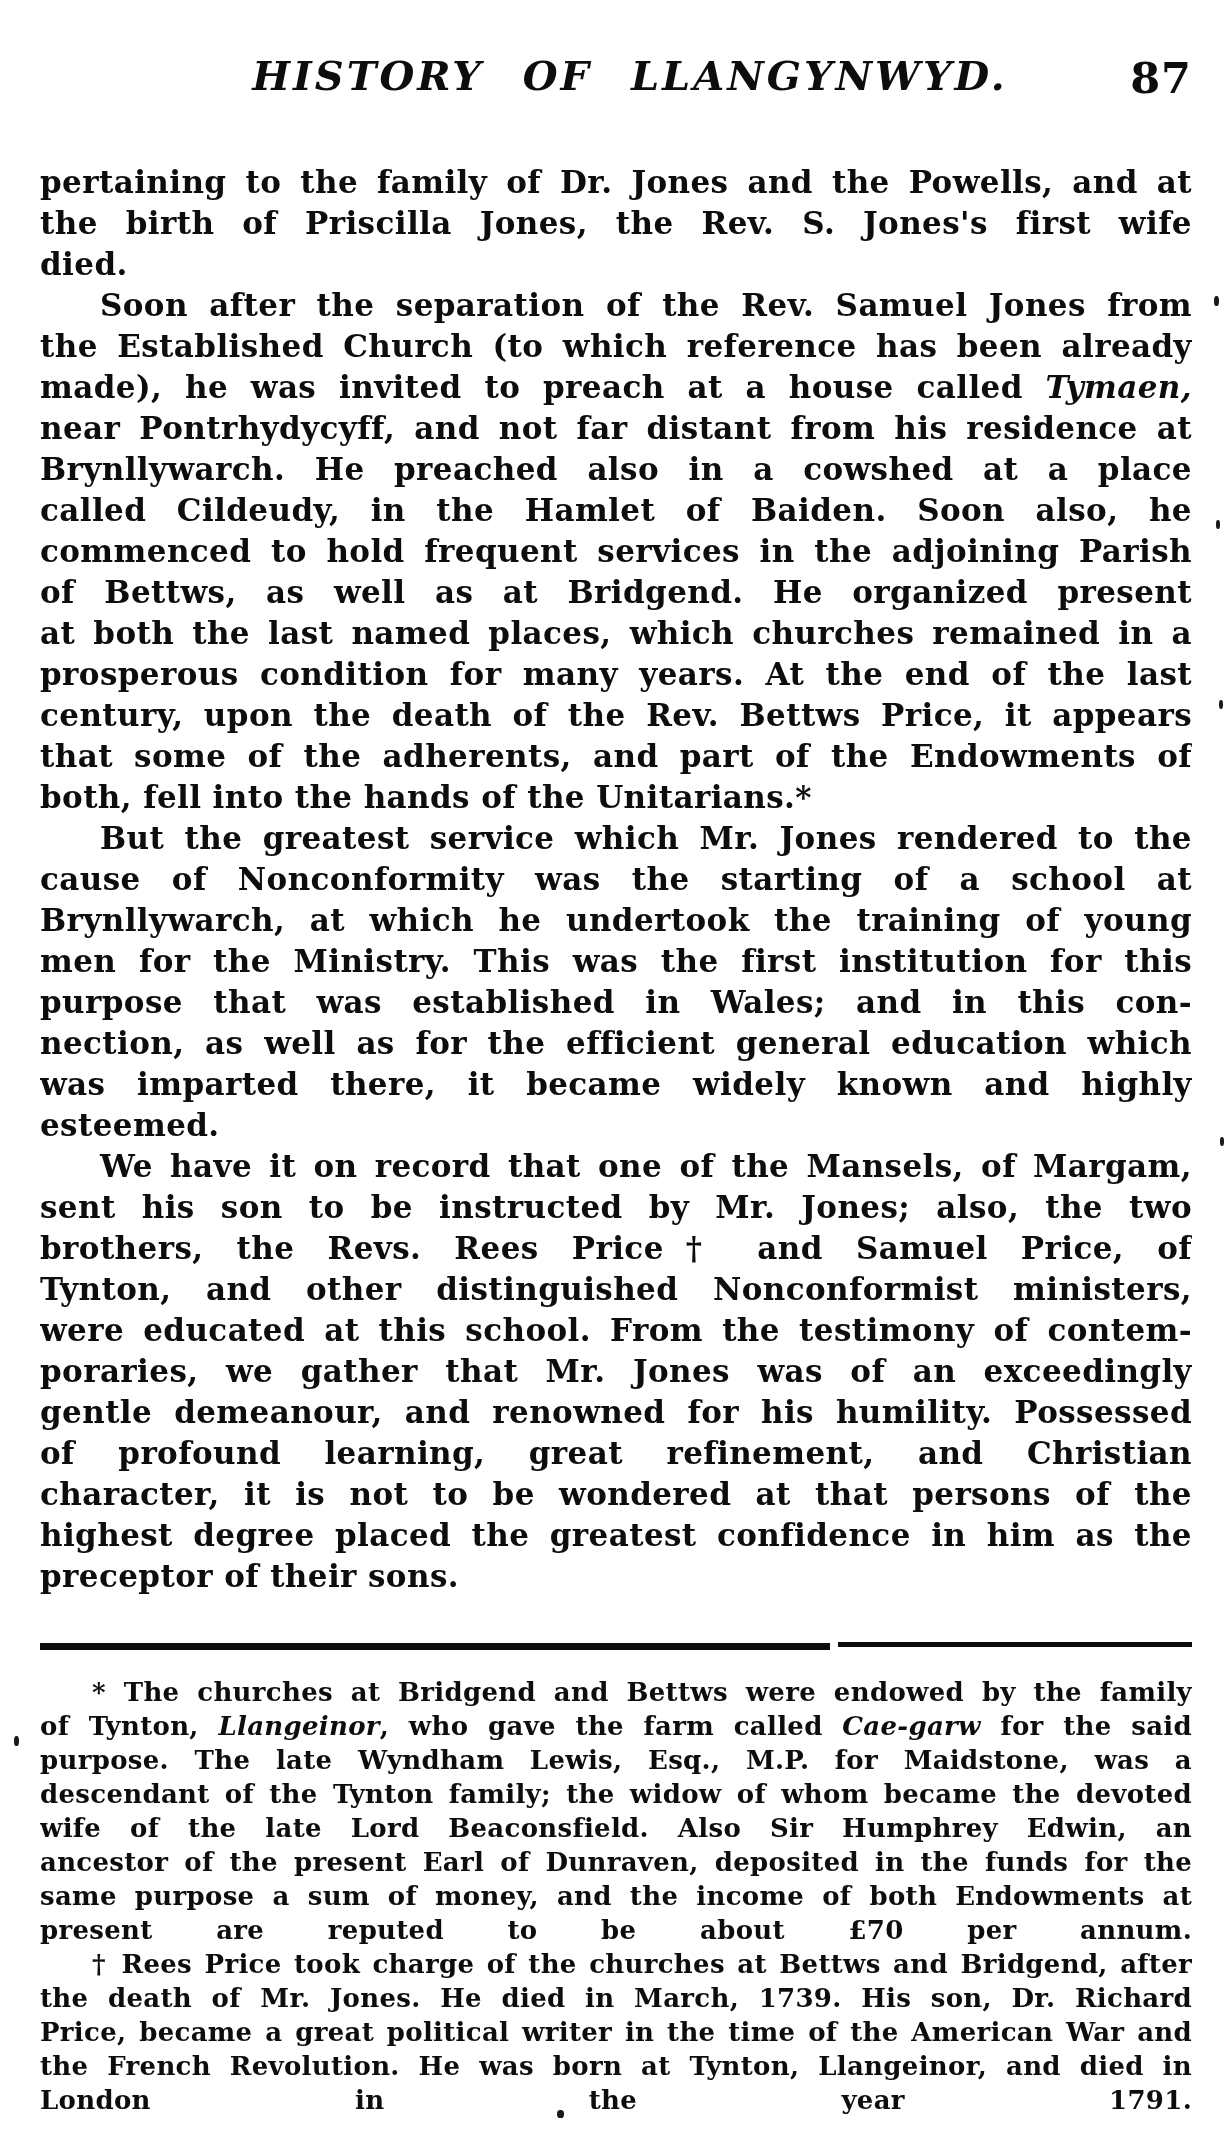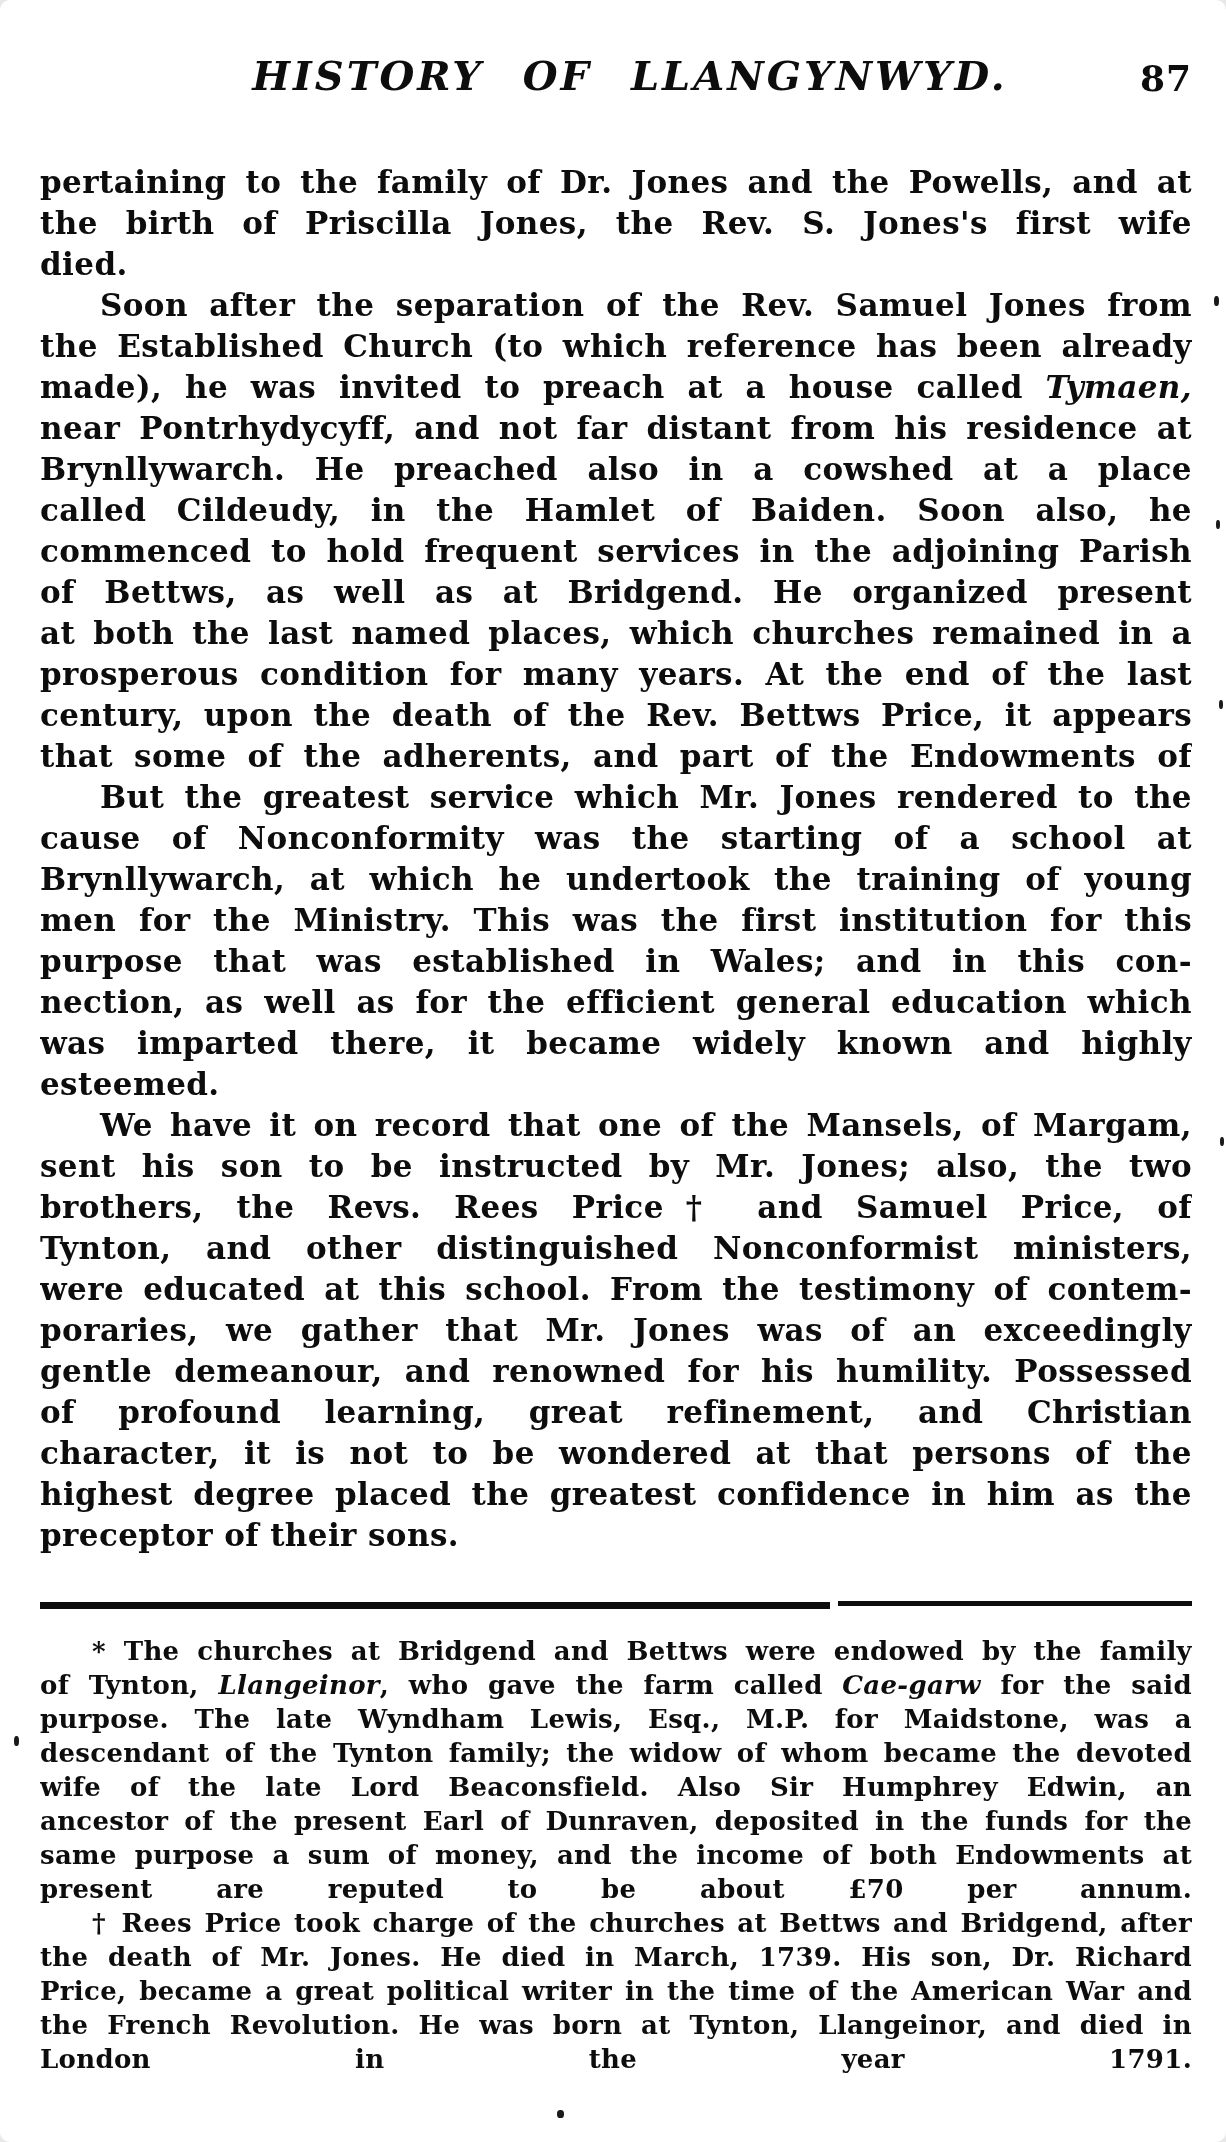--- a/index.html
+++ b/index.html
@@ -5,40 +5,39 @@
   html,body{margin:0;padding:0;background:#e8e8e8;}
   .page{
     position:relative;
     width:1226px;height:2142px;
     background:#ffffff;
     color:#0d0d0d;
     font-family:"DejaVu Serif","Liberation Serif",serif;
     overflow:hidden;
     box-sizing:border-box;
     padding:52px 34px 0 40px;
-    border-radius:10px;
   }
   .header{
     position:relative;
     height:48px;
     font-style:italic;
     font-weight:bold;
     font-size:40px;
     line-height:48px;
     text-align:center;
     letter-spacing:3px;
     word-spacing:22px;
     white-space:nowrap;
   }
   .running-title{display:inline-block;transform:translateX(14px);}
   .page-number{
     position:absolute;right:0;top:2px;
     font-style:normal;
     font-weight:bold;
-    font-size:36px;
+    font-size:43px;
     letter-spacing:1px;
   }
   .body-text{margin-top:62px;font-weight:bold;font-size:31px;}
   .body-text .line{
     line-height:41px;height:41px;
     text-align:justify;text-align-last:justify;
     letter-spacing:0.4px;
     overflow:hidden;
   }
   .line.flush{text-align-last:left;}
@@ -75,20 +74,21 @@
       <div class="line"><span>made), he was invited to preach at a house called </span><span class="it">Tymaen,</span></div>
       <div class="line"><span>near Pontrhydycyff, and not far distant from his residence at</span></div>
       <div class="line"><span>Brynllywarch.  He preached also in a cowshed at a place</span></div>
       <div class="line"><span>called Cildeudy, in the Hamlet of Baiden.  Soon also, he</span></div>
       <div class="line"><span>commenced to hold frequent services in the adjoining Parish</span></div>
       <div class="line"><span>of Bettws, as well as at Bridgend.  He organized present</span></div>
       <div class="line"><span>at both the last named places, which churches remained in a</span></div>
       <div class="line"><span>prosperous condition for many years.  At the end of the last</span></div>
       <div class="line"><span>century, upon the death of the Rev. Bettws Price, it appears</span></div>
       <div class="line"><span>that some of the adherents, and part of the Endowments of</span></div>
+      <div class="line flush"><span>both, fell into the hands of the Unitarians.*</span></div>
       <div class="line indent"><span>But the greatest service which Mr. Jones rendered to the</span></div>
       <div class="line"><span>cause of Nonconformity was the starting of a school at</span></div>
       <div class="line"><span>Brynllywarch, at which he undertook the training of young</span></div>
       <div class="line"><span>men for the Ministry.  This was the first institution for this</span></div>
       <div class="line"><span>purpose that was established in Wales; and in this con-</span></div>
       <div class="line"><span>nection, as well as for the efficient general education which</span></div>
       <div class="line"><span>was imparted there, it became widely known and highly</span></div>
       <div class="line flush"><span>esteemed.</span></div>
       <div class="line indent"><span>We have it on record that one of the Mansels, of Margam,</span></div>
       <div class="line"><span>sent his son to be instructed by Mr. Jones;  also, the two</span></div>

